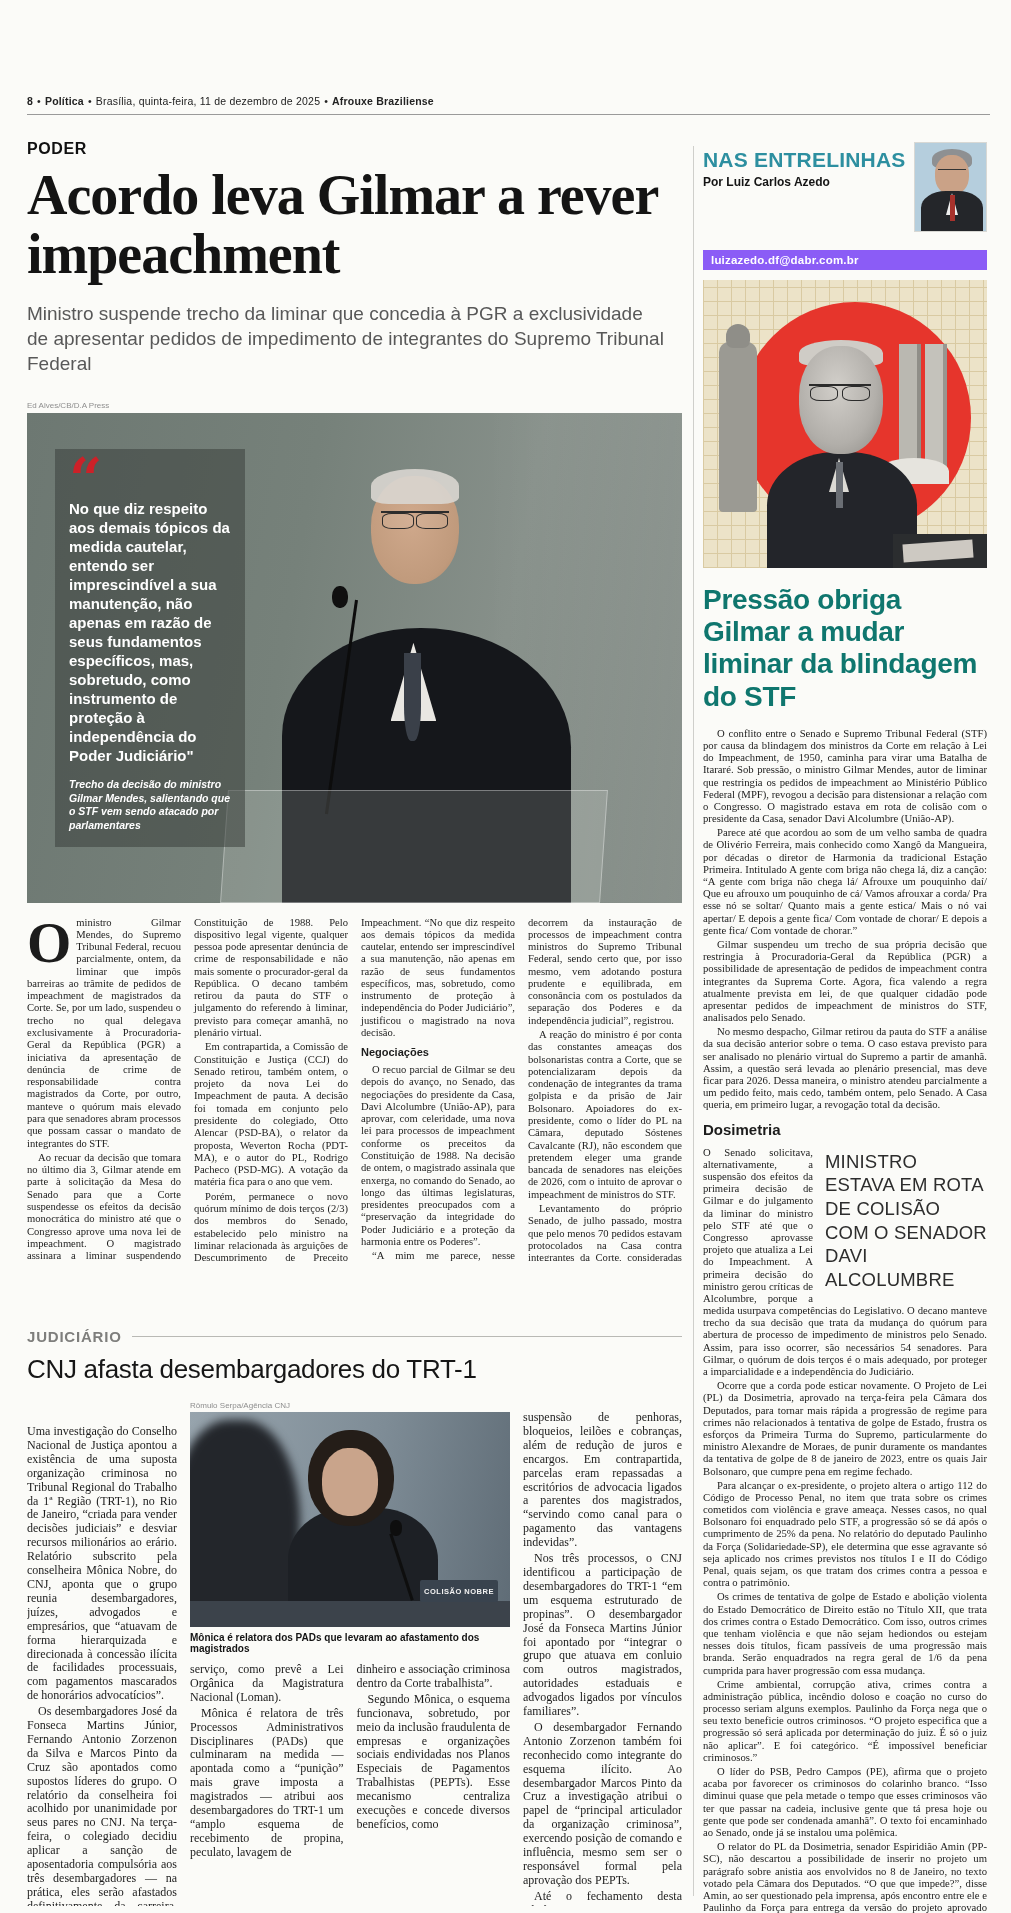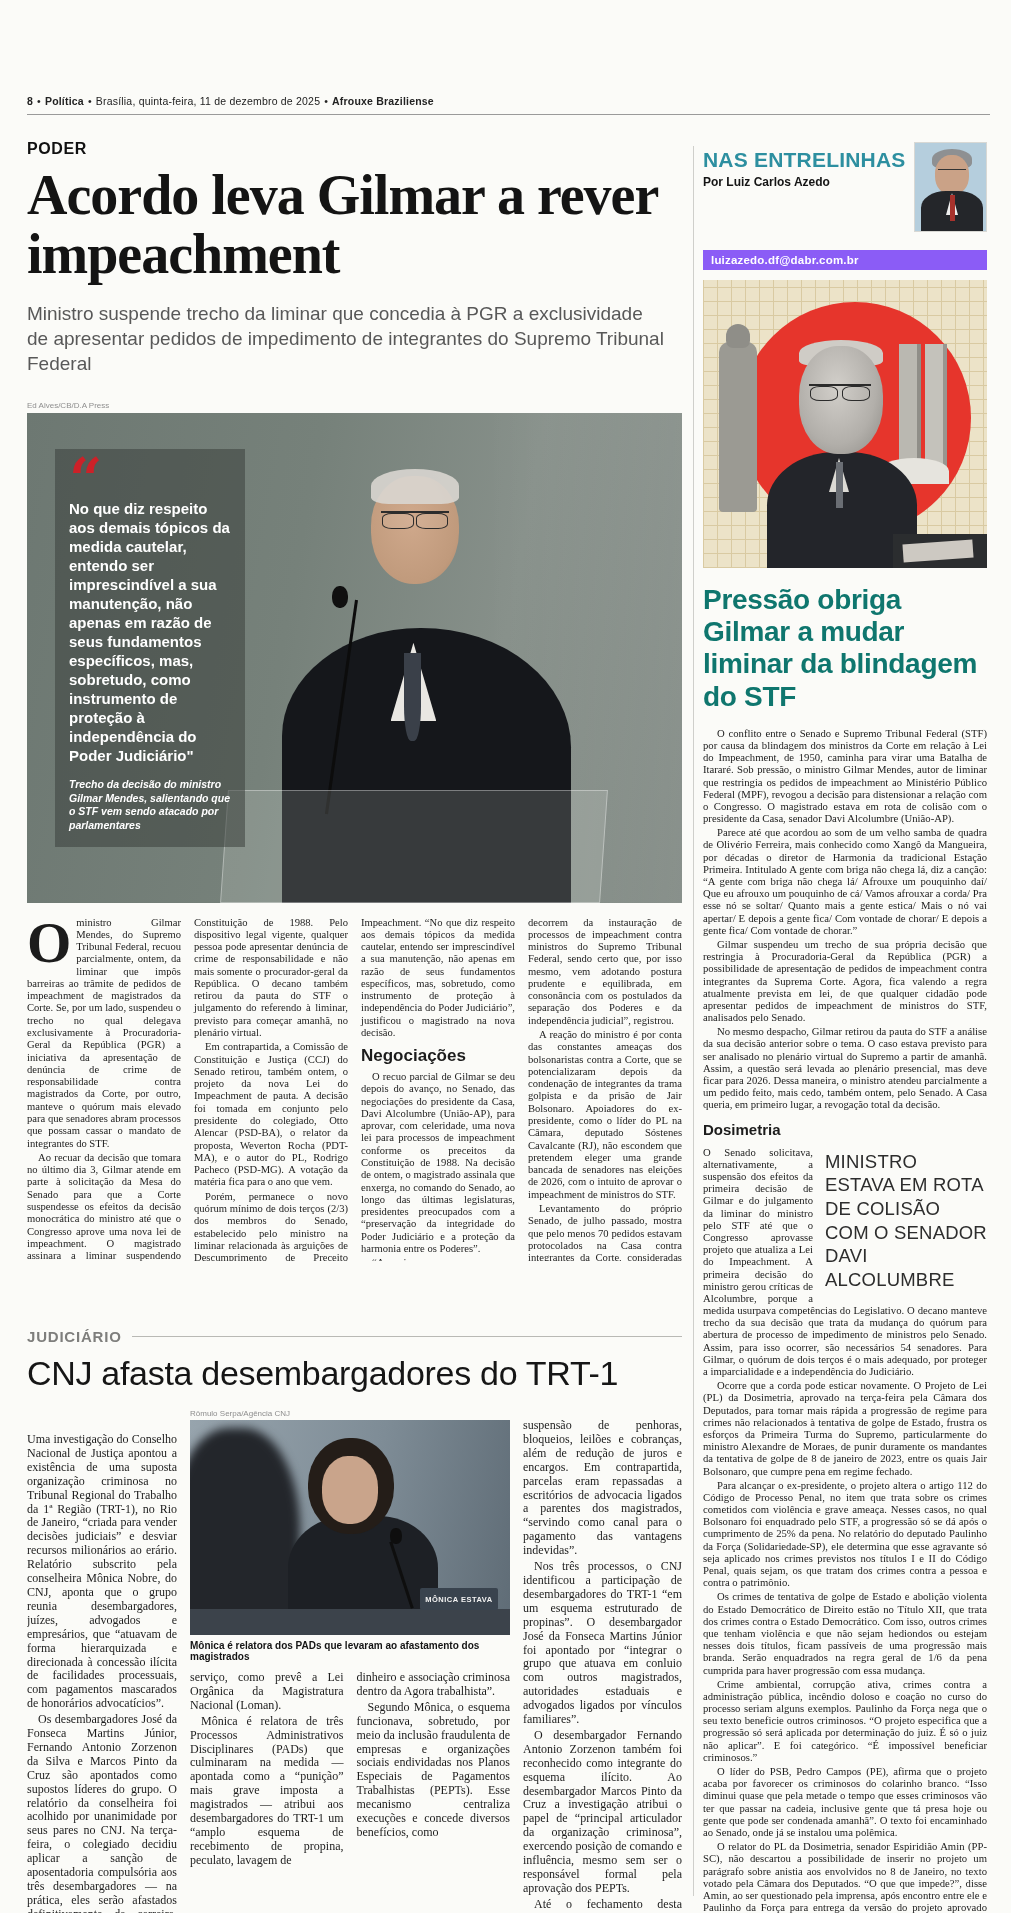--- a/index.html
+++ b/index.html
@@ -59,28 +59,28 @@
 
   .bylines { margin-top:12px; font-family:"Liberation Sans", sans-serif; font-size:11px; font-weight:700; color:#1a1a1a; }
   .bylines .row { margin-bottom:3px; letter-spacing:.4px; }
   .bylines .mk { color:#c3242b; margin-right:5px; font-weight:800; }
 
   .cols { display:flex; gap:13px; margin-top:14px; height:344px; overflow:hidden; }
   .col { flex:1 1 0; font-size:10.6px; line-height:1.16; text-align:justify; color:#1c1c1c; }
   .col p { margin-bottom:2px; }
   .p-ind { text-indent:11px; }
   .dropcap { float:left; font-size:57px; line-height:.82; font-weight:700; padding:3px 5px 0 0; font-family:"Liberation Serif", serif; }
-  .colsub { font-family:"Liberation Sans", sans-serif; font-weight:800; font-size:17px; margin:7px 0 5px 0; text-align:left; }
+  .colsub { font-family:"Liberation Sans", sans-serif; font-weight:800; font-size:11px; margin:7px 0 5px 0; text-align:left; }
 
   
   .jud { position:absolute; left:27px; top:1328px; width:655px; }
   .jud-kicker-row { display:flex; align-items:center; gap:10px; }
   .jud-kicker { font-family:"Liberation Sans", sans-serif; font-weight:800; font-size:15px; letter-spacing:.8px; color:#7e7e7c; }
   .jud-rule { flex:1; height:1px; background:#b9b9b5; }
-  .jud-headline { margin-top:9px; font-family:"Liberation Sans", sans-serif; font-weight:500; font-size:34px; letter-spacing:-.3px; color:#161616; }
+  .jud-headline { margin-top:9px; font-family:"Liberation Sans", sans-serif; font-weight:500; font-size:26px; letter-spacing:-.3px; color:#161616; }
   .jud-body { display:flex; gap:13px; margin-top:16px; height:505px; overflow:hidden; }
   .jud-col1 { width:150px; padding-top:24px; }
   .jud-center { width:320px; }
   .jud-col4 { width:159px; padding-top:10px; }
   .jud-col1, .jud-col4, .jud-sub { font-size:12px; line-height:1.16; text-align:justify; color:#1c1c1c; }
   .jud-col1 p, .jud-col4 p, .jud-sub p { margin-bottom:2px; }
   .jud-credit { font-family:"Liberation Sans", sans-serif; font-size:8px; color:#8e8e8e; }
   .photo-jud { position:relative; margin-top:2px; width:320px; height:215px; overflow:hidden; background:linear-gradient(100deg,#97a4ad 0%,#7e8c96 55%,#5f6c76 100%); }
   .pj-blur { position:absolute; left:-18px; top:8px; width:128px; height:230px; background:#23262b; border-radius:44% 44% 0 0; filter:blur(5px); }
   .pj-hair { position:absolute; left:118px; top:18px; width:86px; height:96px; background:#241d18; border-radius:48%; }
@@ -224,30 +224,30 @@
       <div class="jud-center">
         <div class="jud-credit">Rômulo Serpa/Agência CNJ</div>
         <div class="photo-jud">
           <div class="pj-blur"></div>
           <div class="pj-body"></div>
           <div class="pj-hair"></div>
           <div class="pj-face"></div>
           <div class="pj-mic"></div>
           <div class="pj-michead"></div>
           <div class="pj-desk"></div>
-          <div class="pj-plate">MÔNICA ESTAVA</div>
+          <div class="pj-plate">COLISÃO NOBRE</div>
         </div>
         <div class="jud-caption">Mônica é relatora dos PADs que levaram ao afastamento dos magistrados</div>
         <div class="jud-subcols">
           <div class="jud-sub">
             <p>serviço, como prevê a Lei Orgânica da Magistratura Nacional (Loman).</p>
             <p class="p-ind">Mônica é relatora de três Processos Administrativos Disciplinares (PADs) que culminaram na medida — apontada como a “punição” mais grave imposta a magistrados — atribui aos desembargadores do TRT-1 um “amplo esquema de recebimento de propina, peculato, lavagem de</p>
           </div>
           <div class="jud-sub">
-            <p>dinheiro e associação criminosa dentro da Agora trabalhista”.</p>
+            <p>dinheiro e associação criminosa dentro da Corte trabalhista”.</p>
             <p class="p-ind">Segundo Mônica, o esquema funcionava, sobretudo, por meio da inclusão fraudulenta de empresas e organizações sociais endividadas nos Planos Especiais de Pagamentos Trabalhistas (PEPTs). Esse mecanismo centraliza execuções e concede diversos benefícios, como</p>
           </div>
         </div>
       </div>
 
       <div class="jud-col4">
         <p>suspensão de penhoras, bloqueios, leilões e cobranças, além de redução de juros e encargos. Em contrapartida, parcelas eram repassadas a escritórios de advocacia ligados a parentes dos magistrados, “servindo como canal para o pagamento das vantagens indevidas”.</p>
         <p class="p-ind">Nos três processos, o CNJ identificou a participação de desembargadores do TRT-1 “em um esquema estruturado de propinas”. O desembargador José da Fonseca Martins Júnior foi apontado por “integrar o grupo que atuava em conluio com outros magistrados, autoridades estaduais e advogados ligados por vínculos familiares”.</p>
         <p class="p-ind">O desembargador Fernando Antonio Zorzenon também foi reconhecido como integrante do esquema ilícito. Ao desembargador Marcos Pinto da Cruz a investigação atribui o papel de “principal articulador da organização criminosa”, exercendo posição de comando e influência, mesmo sem ser o responsável formal pela aprovação dos PEPTs.</p>
         <p class="p-ind">Até o fechamento desta edição, o TRT-1 e os desembargadores citados não se manifestaram.</p>

